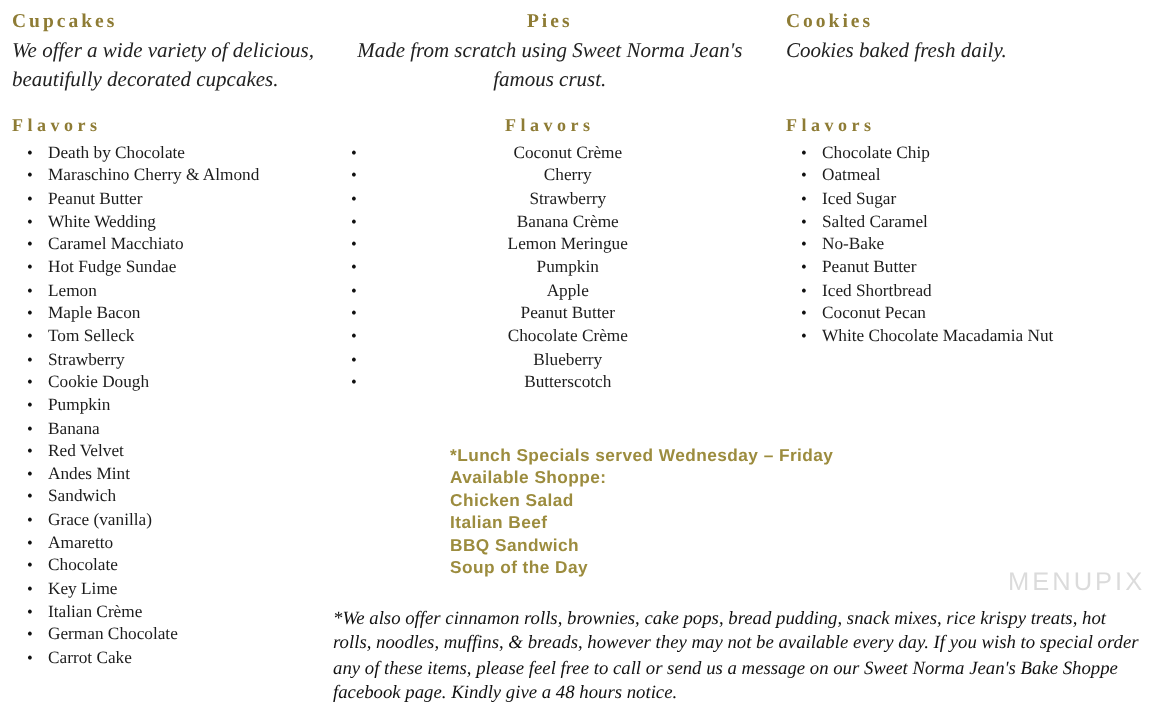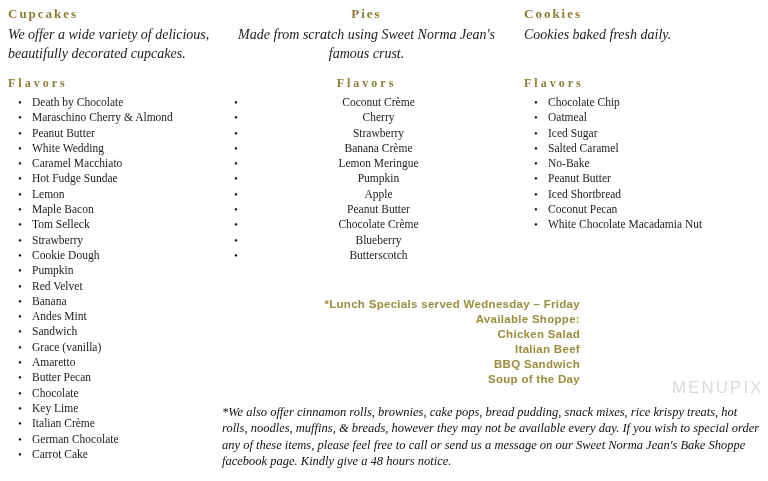--- a/index.html
+++ b/index.html
@@ -58,21 +58,21 @@
     top: 0;
     font-size: 11px;
     color: #111111;
   }
 
   .lunch-specials {
     position: absolute;
     left: 300px;
     top: 297px;
     width: 280px;
-    text-align: right;
+    text-align: left;
     font-family: "Liberation Sans", sans-serif;
     font-weight: bold;
     font-size: 11.5px;
     line-height: 15px;
     letter-spacing: 0.3px;
     color: var(--accent2, #9c8c3e);
   }
 
   .footnote {
     position: absolute;
@@ -112,27 +112,26 @@
         <li>Peanut Butter</li>
         <li>White Wedding</li>
         <li>Caramel Macchiato</li>
         <li>Hot Fudge Sundae</li>
         <li>Lemon</li>
         <li>Maple Bacon</li>
         <li>Tom Selleck</li>
         <li>Strawberry</li>
         <li>Cookie Dough</li>
         <li>Pumpkin</li>
+        <li>Banana</li>
         <li>Red Velvet</li>
-        <li>Banana</li>
         <li>Andes Mint</li>
         <li>Sandwich</li>
         <li>Grace (vanilla)</li>
         <li>Amaretto</li>
-        <li>Butter Pecan</li>
         <li>Chocolate</li>
         <li>Key Lime</li>
         <li>Italian Crème</li>
         <li>German Chocolate</li>
         <li>Carrot Cake</li>
       </ul>
   </div>
 
   <div class="column" id="col-pies">
     <h2 class="section-title">Pies</h2>

